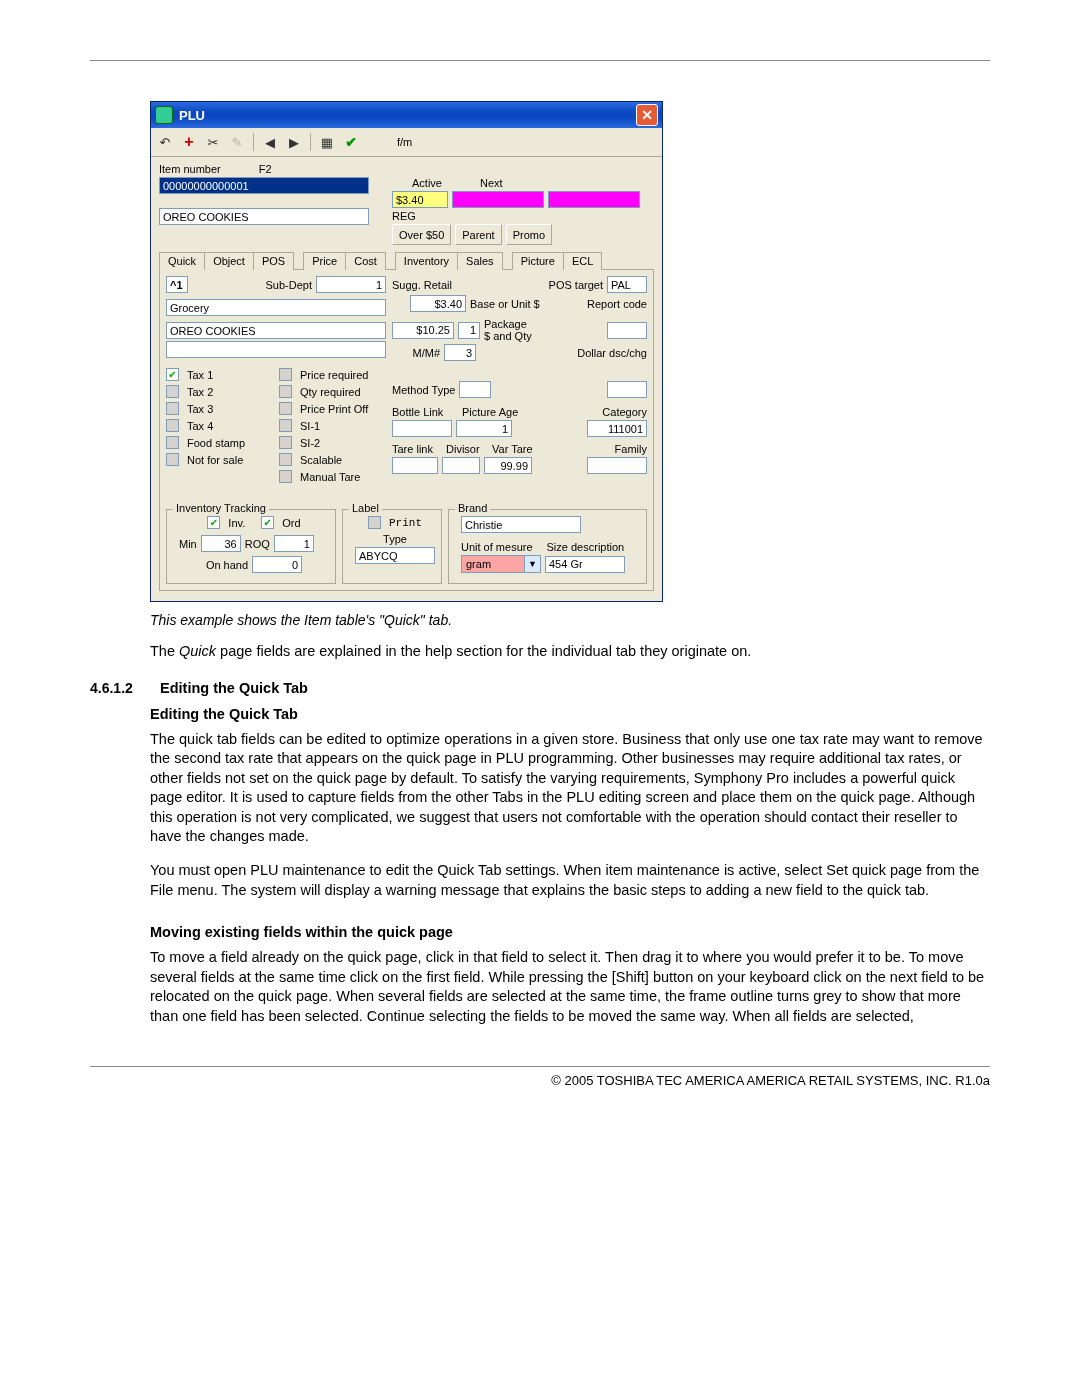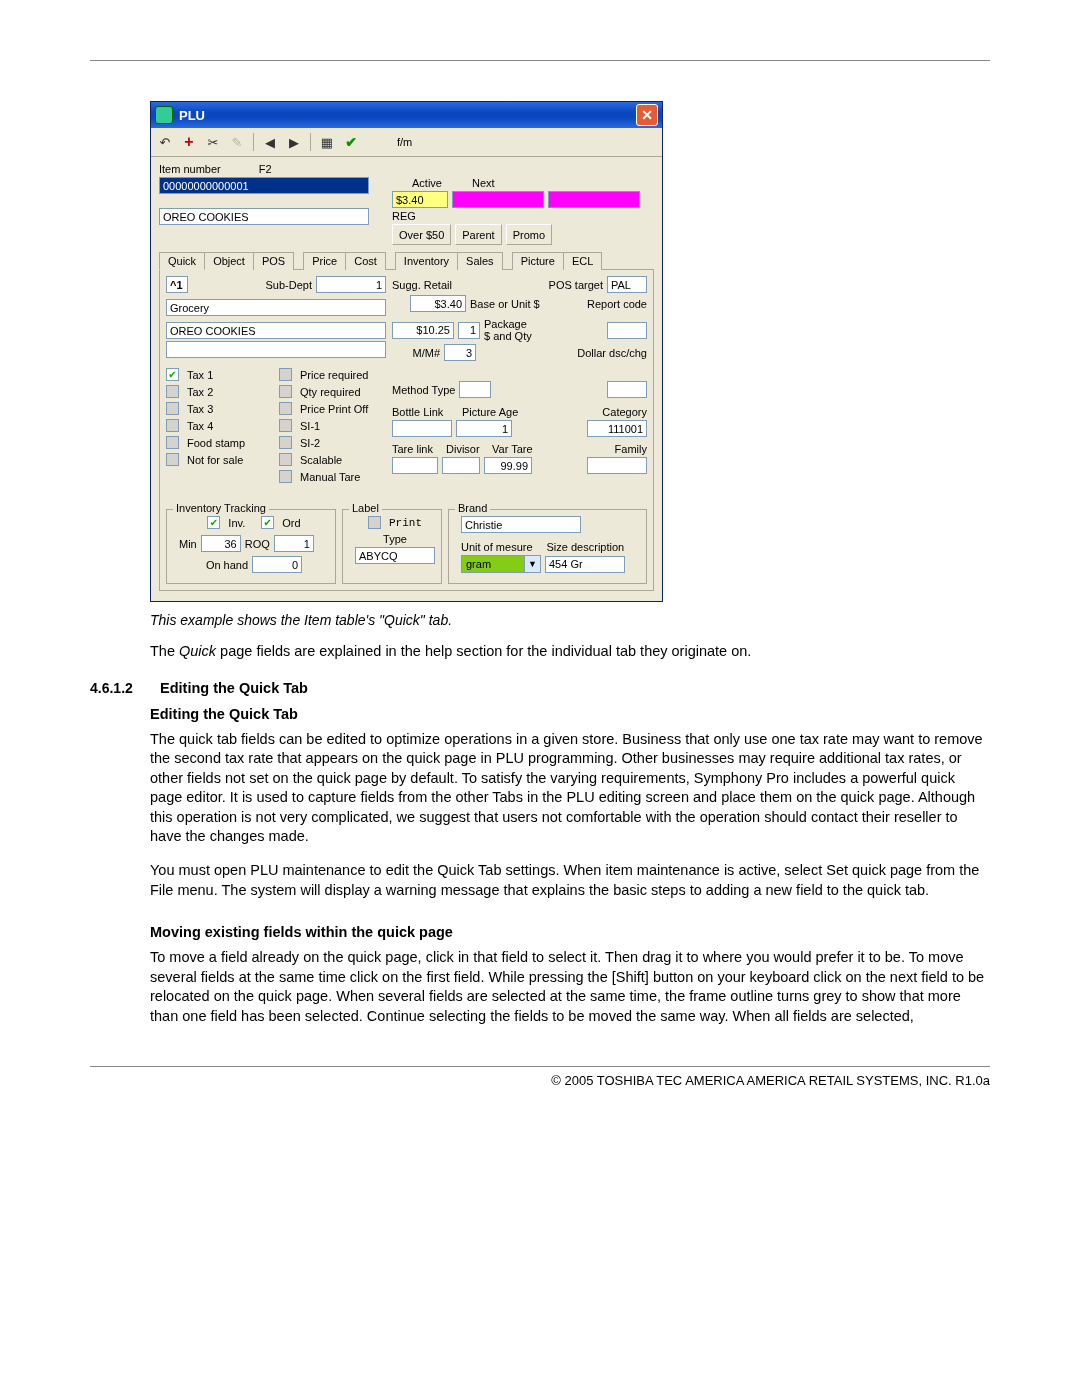--- a/index.html
+++ b/index.html
@@ -187,21 +187,21 @@
   .bottom-rule {
     border:none; border-top:1px solid #888;
     margin: 40px 0 6px 0;
   }
   .footer {
     font-size:13px;
     text-align:right;
   }
   .dropdown {
     display:inline-flex; align-items:center;
-    background:#84cc16; border:1px solid #7f9db9;
+    background:#fca5a5; border:1px solid #7f9db9;
     height:18px; box-sizing:border-box;
   }
   .dropdown .dd-text { padding:0 4px; font-size:11px; flex:1; }
   .dropdown .dd-btn {
     width:15px; height:100%;
     background:#dbeafe;
     border-left:1px solid #7f9db9;
     display:flex; align-items:center; justify-content:center;
     font-size:9px;
   }
@@ -247,21 +247,21 @@
           </div>
           <div class="sunk selblue" style="width:210px">
               <span>00000000000001</span>
             </div>
           <div style="height:14px"></div>
           <div class="sunk" style="width:210px">
               <span>OREO COOKIES</span>
             </div>
         </div>
         <div class="top-right">
-          <div class="row" style="margin-top:14px; gap:30px;">
+          <div class="row" style="margin-top:14px; gap:38px;">
             <span class="lbl" style="margin-left:20px">Active</span>
             <span class="lbl">Next</span>
           </div>
           <div class="row">
             <span class="yellow" style="width:56px">
                 <span>$3.40</span>
               </span>
             <span class="magenta" style="width:92px"></span>
             <span class="magenta" style="width:92px"></span>
           </div>

